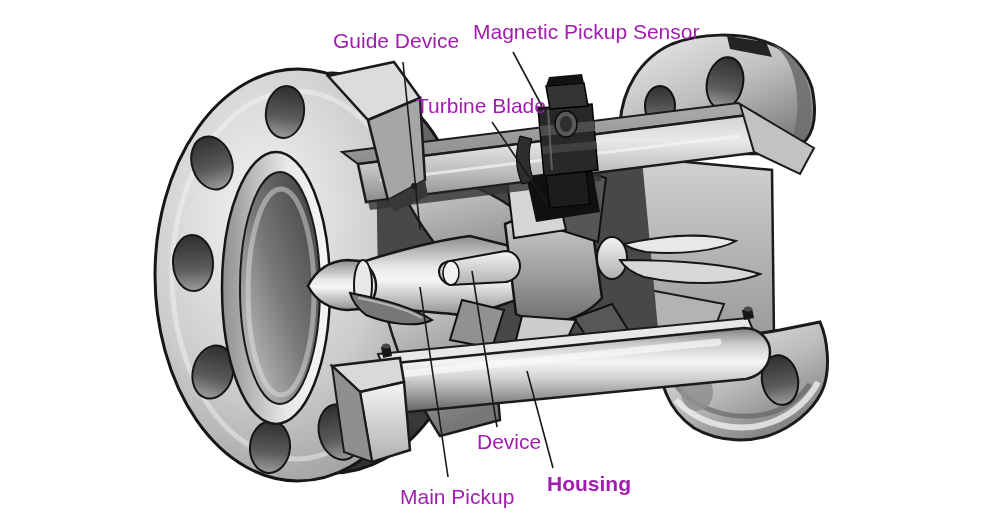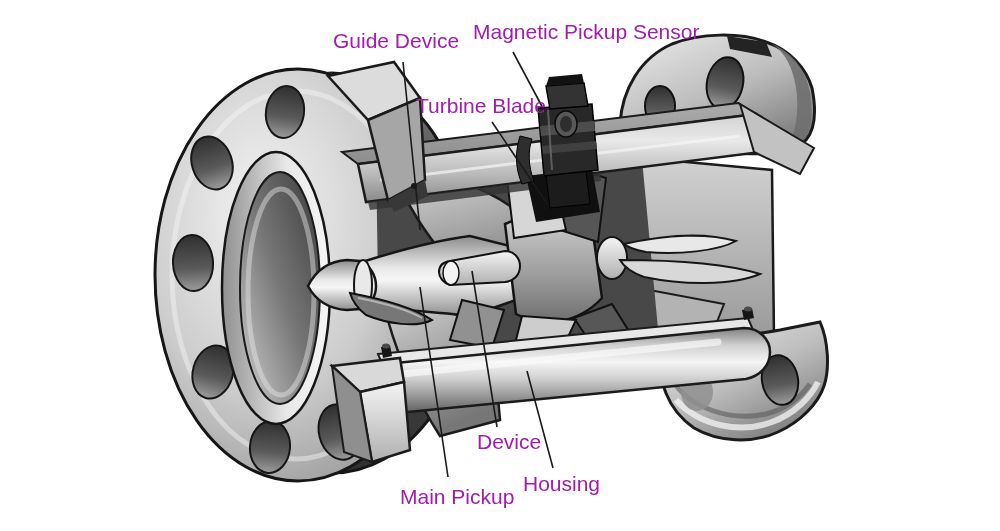--- a/index.html
+++ b/index.html
@@ -10,21 +10,21 @@
   .stage svg{position:absolute;left:0;top:0;}
   .part-label{
     position:absolute;font-size:21px;line-height:1.1;color:#a21caf;
     white-space:nowrap;letter-spacing:0;
   }
   .lbl-guide{left:333px;top:29px;}
   .lbl-sensor{left:473px;top:20px;}
   .lbl-turbine{left:416px;top:94px;}
   .lbl-shaft{left:477px;top:430px;}
   .lbl-mainshaft{left:400px;top:485px;}
-  .lbl-housing{left:523px;top:472px;}
+  .lbl-housing{left:547px;top:472px;font-weight:bold;}
 </style>
 </head>
 <body>
 
 <div class="stage">
 
 <svg width="1000" height="531" viewBox="0 0 1000 531">
   <defs>
     <radialGradient id="gFace" cx="0.38" cy="0.35" r="0.80">
       <stop offset="0" stop-color="#f4f4f4"></stop>

